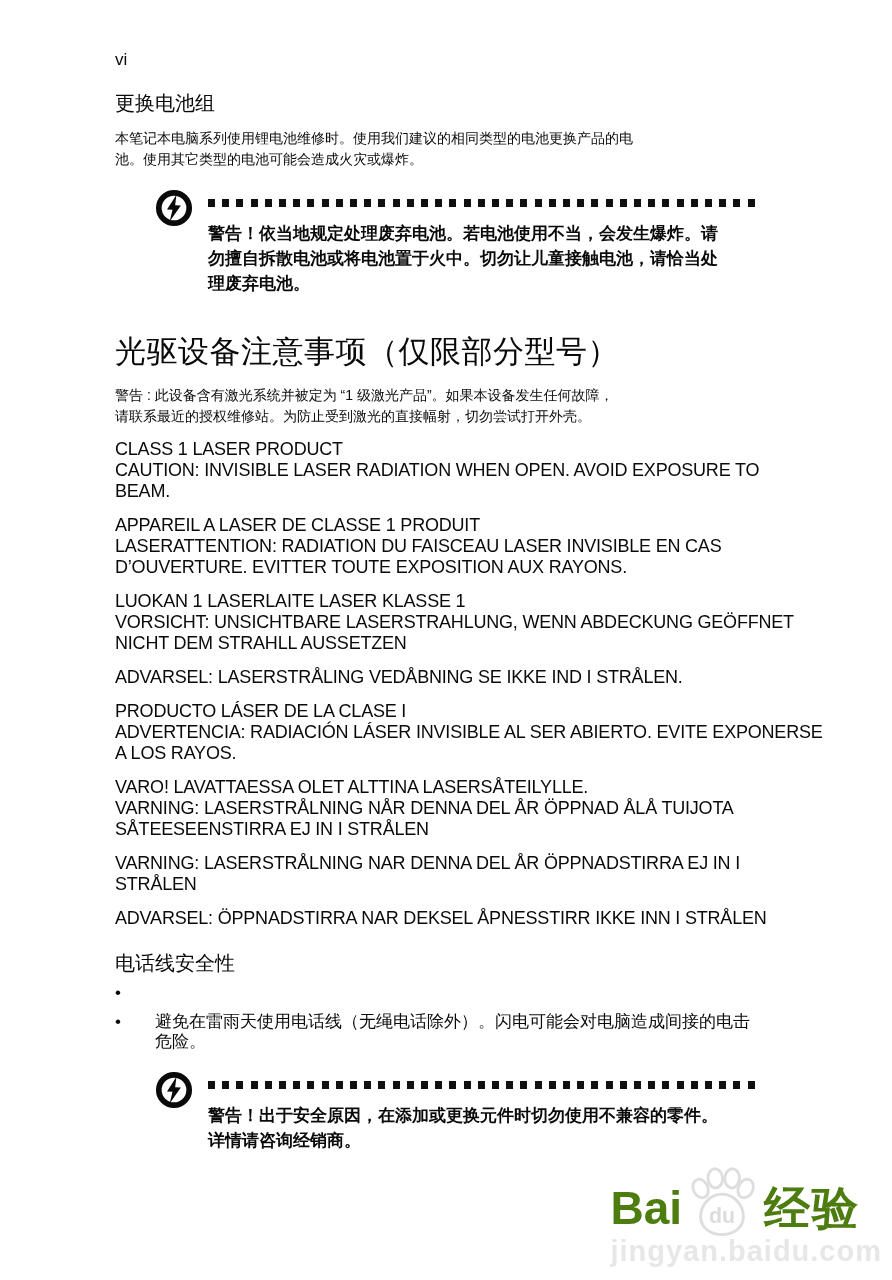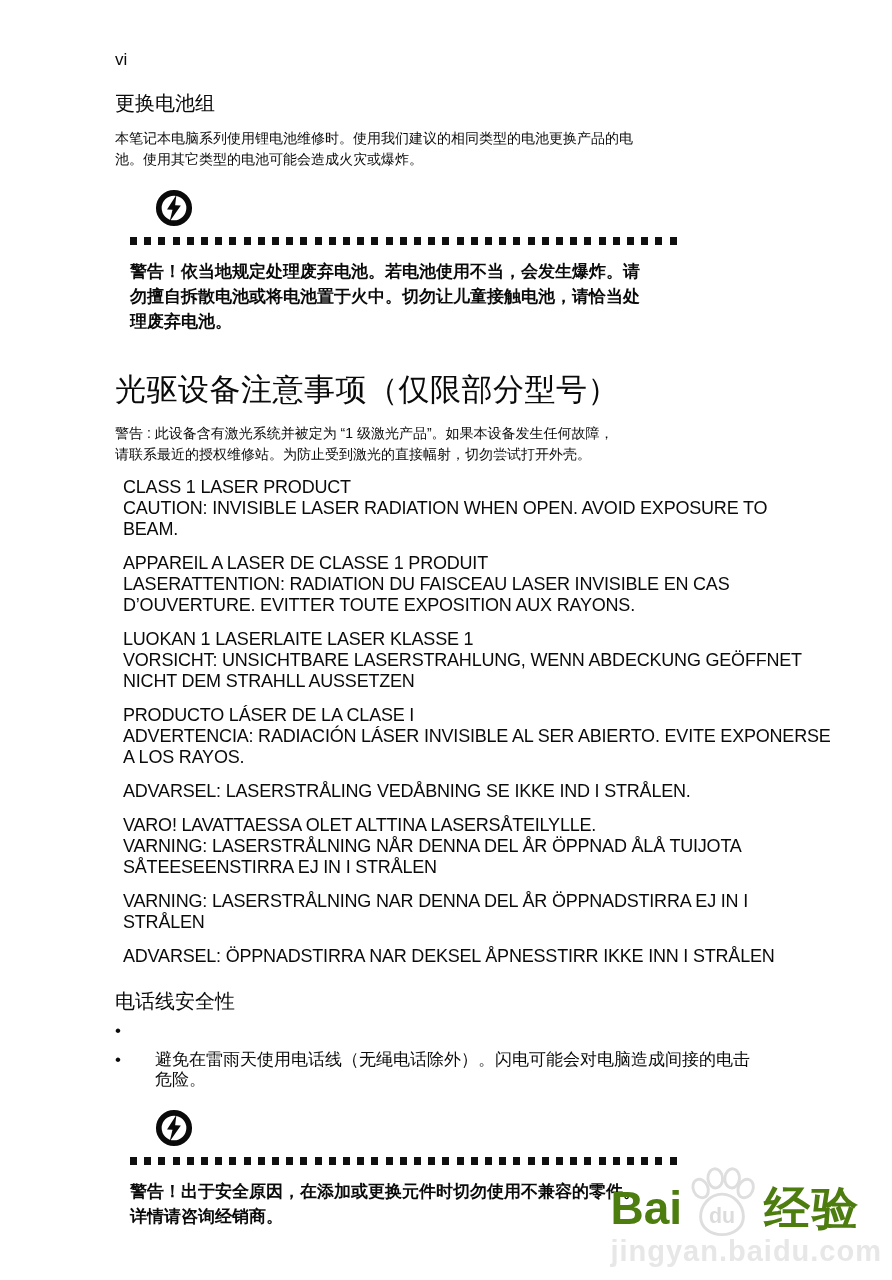--- a/index.html
+++ b/index.html
@@ -37,27 +37,25 @@
     line-height: 20.5px;
     margin-top: 13px;
     width: 690px;
   }
   .notice {
     font-size: 18px;
     line-height: 21px;
     margin-top: 13px;
     width: 720px;
     letter-spacing: -0.2px;
-    margin-left: 8px;
   }
   .warning-row {
     display: flex;
     align-items: flex-start;
     margin-top: 20px;
-    flex-direction: column;
   }
   .warning-row.second { margin-top: 18px; }
   .warn-icon {
     width: 38px; height: 38px;
     margin-left: 40px;
     flex: 0 0 auto;
   }
   .warn-right {
     margin-left: 15px;
     flex: 1 1 auto;
@@ -147,24 +145,24 @@
 
   <div class="notice ml">CLASS 1 LASER PRODUCT
 CAUTION: INVISIBLE LASER RADIATION WHEN OPEN. AVOID EXPOSURE TO
 BEAM.</div>
   <div class="notice ml">APPAREIL A LASER DE CLASSE 1 PRODUIT
 LASERATTENTION: RADIATION DU FAISCEAU LASER INVISIBLE EN CAS
 D’OUVERTURE. EVITTER TOUTE EXPOSITION AUX RAYONS.</div>
   <div class="notice ml">LUOKAN 1 LASERLAITE LASER KLASSE 1
 VORSICHT: UNSICHTBARE LASERSTRAHLUNG, WENN ABDECKUNG GEÖFFNET
 NICHT DEM STRAHLL AUSSETZEN</div>
+  <div class="notice ml">ADVARSEL: LASERSTRÅLING VEDÅBNING SE IKKE IND I STRÅLEN.</div>
   <div class="notice ml">PRODUCTO LÁSER DE LA CLASE I
 ADVERTENCIA: RADIACIÓN LÁSER INVISIBLE AL SER ABIERTO. EVITE EXPONERSE
 A LOS RAYOS.</div>
-  <div class="notice ml">ADVARSEL: LASERSTRÅLING VEDÅBNING SE IKKE IND I STRÅLEN.</div>
   <div class="notice ml">VARO! LAVATTAESSA OLET ALTTINA LASERSÅTEILYLLE.
 VARNING: LASERSTRÅLNING NÅR DENNA DEL ÅR ÖPPNAD ÅLÅ TUIJOTA
 SÅTEESEENSTIRRA EJ IN I STRÅLEN</div>
   <div class="notice ml">VARNING: LASERSTRÅLNING NAR DENNA DEL ÅR ÖPPNADSTIRRA EJ IN I
 STRÅLEN</div>
   <div class="notice ml">ADVARSEL: ÖPPNADSTIRRA NAR DEKSEL ÅPNESSTIRR IKKE INN I STRÅLEN</div>
 
   <h2 class="sec-title">电话线安全性</h2>
   <div class="bullet-list">
     <div class="bullet-item">

